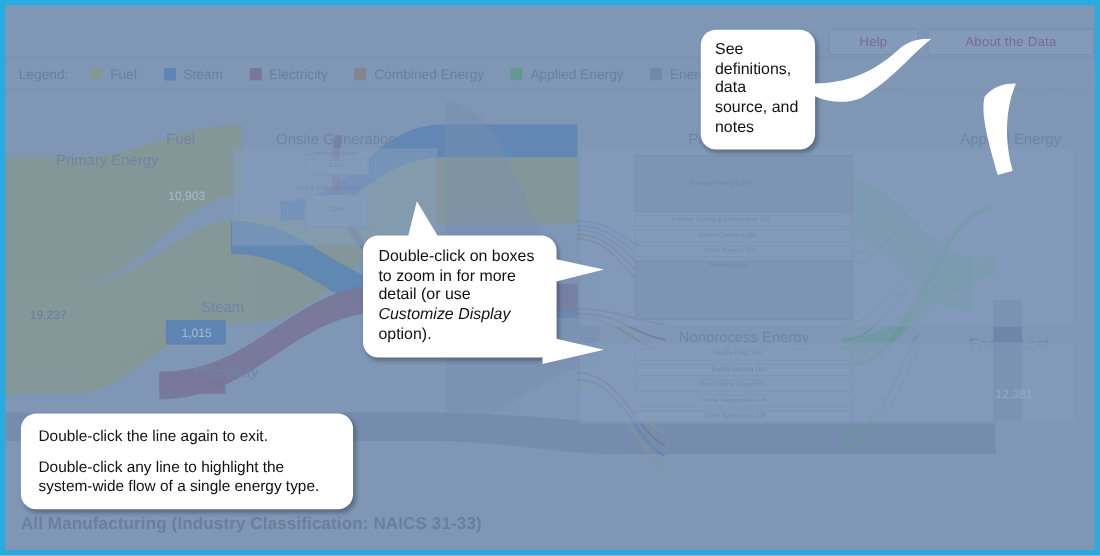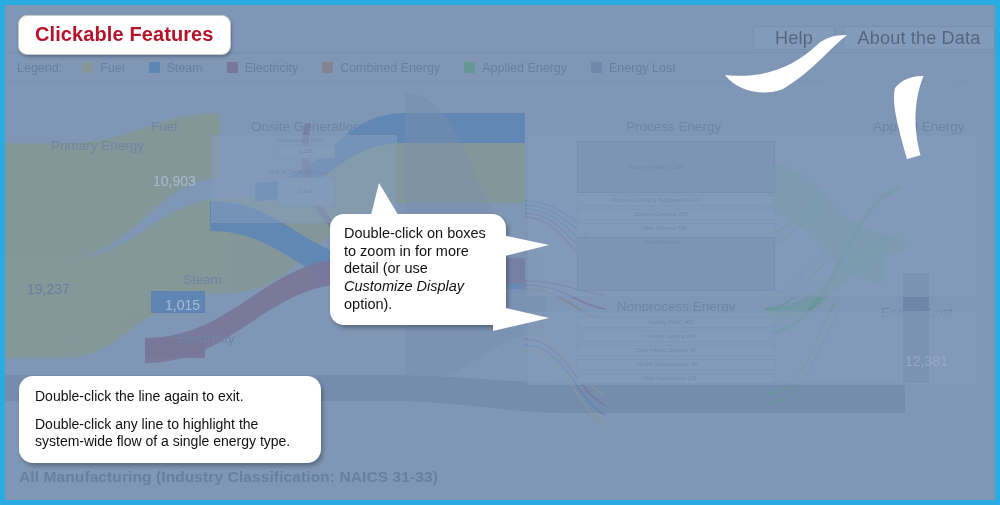--- a/index.html
+++ b/index.html
@@ -42,22 +42,22 @@
     width: 990px; height: 48px;
     background: #8196b3;
     border-bottom: 1px solid #7086a5;
   }
   .tbtn {
     position: absolute;
     height: 24px;
     border: 1px solid #6d82a1;
     border-radius: 3px;
     background: #8ca0bb;
-    color: #0f172a;
-    font-size: 18px;
+    color: #701a75;
+    font-size: 12px;
     line-height: 22px;
     text-align: center;
     letter-spacing: .2px;
   }
   #btn-help       { left: 748px; top: 21px; width: 82px; }
   #btn-about      { left: 838px; top: 21px; width: 152px; }
   #btn-saveimage  { left: 815px; top: 57px; width: 100px; }
   #btn-zoomout    { left: 922px; top: 57px; width: 32px; }
   #btn-zoomin     { left: 960px; top: 57px; width: 32px; }
 
@@ -103,21 +103,21 @@
   .node-label {
     position: absolute;
     font-size: 13.5px;
     color: #56688a;
     line-height: 1.15;
     white-space: nowrap;
     margin-left: 32px;
   }
   .node-val {
     position: absolute;
-    font-size: 14px;
+    font-size: 11px;
     color: #e8eef6;
     white-space: nowrap;
   }
   .node-val.dark { color: #44577a; margin-top: 20px; }
 
   .group-panel {
     position: absolute;
     background: rgba(146,167,196,0.55);
     border: 1px solid rgba(120,144,178,0.6);
   }
@@ -404,25 +404,25 @@
 
     <div class="caption-bar">
       <div class="caption-txt">All Manufacturing (Industry Classification: NAICS 31-33)</div>
     </div>
   </div>
 
   <div class="veil"></div>
 
   <div class="anno-layer">
 
-    <div class="title-badge">Clickable Features</div>
 
     <svg class="tail" style="left:716px; top:30px;" width="130" height="62" viewBox="0 0 130 62">
       <path d="M4,40 C40,44 70,34 96,10 C104,3 112,0 126,0 C108,14 92,36 62,54 C42,62 16,56 4,40 Z" fill="#ffffff"></path>
     </svg>
+    <div class="callout" id="callout-about">See definitions, data source, and notes</div>
 
     <svg class="tail" style="left:880px; top:70px;" width="70" height="86" viewBox="0 0 70 86">
       <path d="M0,10 C8,2 20,0 30,2 C18,22 12,50 16,80 L2,82 C-2,52 -6,26 0,10 Z" fill="#ffffff" transform="translate(14,0) rotate(-8 20 40)"></path>
     </svg>
 
     <svg class="tail" style="left:358px; top:176px;" width="44" height="44" viewBox="0 0 44 44">
       <path d="M16,2 L6,42 L40,42 Z" fill="#ffffff"></path>
     </svg>
     <svg class="tail" style="left:488px; top:224px;" width="60" height="34" viewBox="0 0 60 34">
       <path d="M0,4 L56,16 L0,30 Z" fill="#ffffff"></path>

